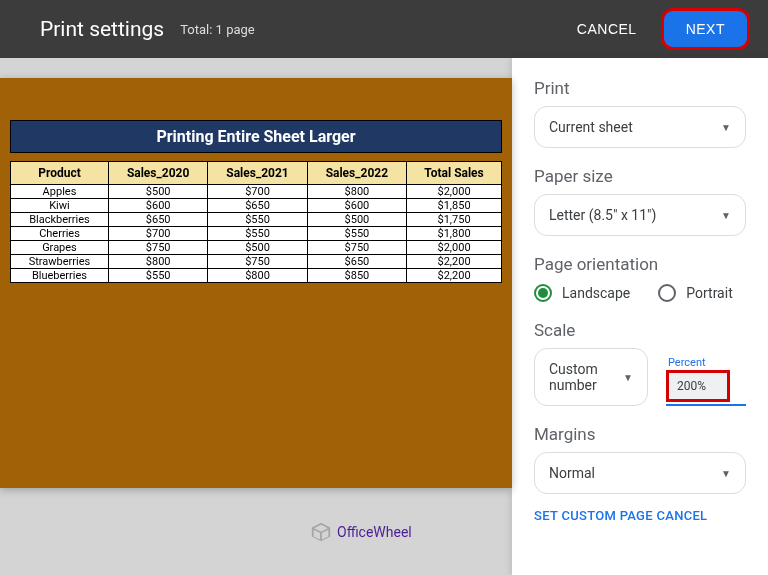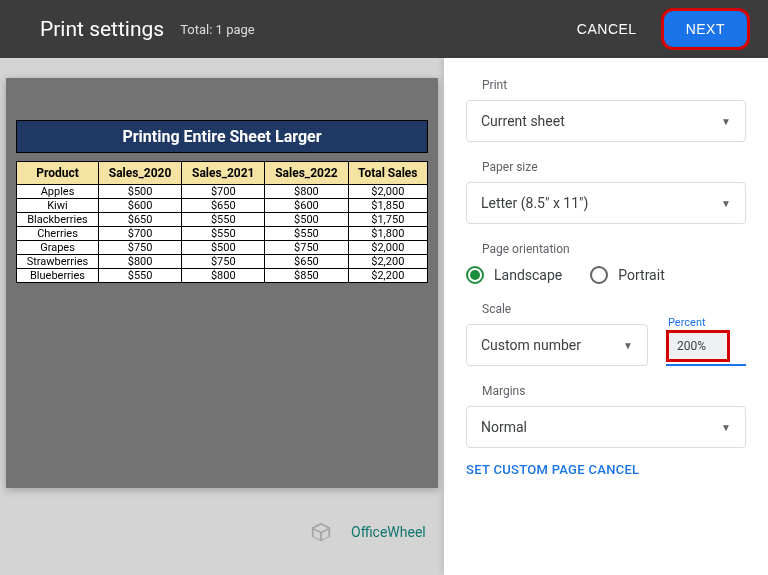--- a/index.html
+++ b/index.html
@@ -8,51 +8,51 @@
 .topbar { background: #3c3c3c; height: 58px; display: flex; align-items: center; padding: 0 18px 0 40px; color: #fff; }
 .topbar-title { font-size: 21px; font-weight: 400; margin-right: 16px; }
 .topbar-total { font-size: 13px; color: #ddd; }
 .topbar-spacer { flex: 1; }
 .btn-cancel { color: #fff; font-size: 14px; font-weight: 500; letter-spacing: 0.5px; padding: 8px 16px; cursor: pointer; background: none; border: none; margin-right: 8px; }
 .btn-next { background: #1a73e8; color: #fff; font-size: 14px; font-weight: 500; letter-spacing: 0.5px; padding: 10px 22px; border: 3px solid #d60000; cursor: pointer; border-radius: 12px; }
 
 .content { display: flex; height: calc(575px - 58px); }
 
 .preview-area { flex: 1; display: flex; align-items: flex-start; justify-content: center; padding: 20px 0 0 0; position: relative; }
-.preview-page { background: #737373; width: 432px; height: 410px; box-shadow: 0 2px 8px rgba(0,0,0,0.25); padding: 42px 10px 10px 10px; }
+.preview-page { background: #a16207; width: 512px; height: 410px; box-shadow: 0 2px 8px rgba(0,0,0,0.25); padding: 42px 10px 10px 10px; }
 
 .sheet-title { background: #1f3864; color: #fff; font-weight: bold; text-align: center; font-size: 16px; padding: 6px; border: 1px solid #000; }
 .sheet-table { width: 100%; border-collapse: collapse; margin-top: 8px; }
 .sheet-table th { background: #f5e3a3; font-weight: bold; font-size: 12px; padding: 4px 2px; border: 1.5px solid #000; text-align: center; }
 .sheet-table td { font-size: 11px; padding: 0 2px; border: 1px solid #000; text-align: center; background: #fff; }
 
 .settings-panel { width: 324px; background: #fff; padding: 20px 22px 10px 22px; overflow-y: auto; box-shadow: -2px 0 6px rgba(0,0,0,0.1); }
-.setting-label { font-size: 12px; color: #5f6368; margin-bottom: 8px; margin-top: 18px; margin-left: 16px; }
+.setting-label { font-size: 17px; color: #5f6368; margin-bottom: 8px; margin-top: 18px; }
 .setting-label:first-child { margin-top: 0; }
 
-.dropdown { border: 1px solid #dadce0; border-radius: 4px; padding: 12px 14px; display: flex; align-items: center; justify-content: space-between; font-size: 14px; color: #3c4043; cursor: pointer; }
+.dropdown { border: 1px solid #dadce0; border-radius: 13px; padding: 12px 14px; display: flex; align-items: center; justify-content: space-between; font-size: 14px; color: #3c4043; cursor: pointer; }
 .dropdown .arrow { color: #5f6368; font-size: 10px; }
 
 .radio-row { display: flex; align-items: center; gap: 28px; margin-top: 10px; text-align: right; }
 .radio-item { display: flex; align-items: center; gap: 10px; cursor: pointer; }
 .radio-circle { width: 18px; height: 18px; border: 2px solid #5f6368; border-radius: 50%; display: flex; align-items: center; justify-content: center; }
 .radio-circle.checked { border-color: #1e8e3e; }
 .radio-dot { width: 10px; height: 10px; background: #1e8e3e; border-radius: 50%; }
 .radio-label { font-size: 14px; color: #3c4043; }
 
 .scale-row { display: flex; align-items: flex-end; gap: 18px; }
 .scale-dropdown { flex: 1; }
 .percent-box { position: relative; }
 .percent-label { font-size: 11px; color: #1a73e8; position: absolute; top: -14px; left: 2px; }
 .percent-input { border: 3px solid #d60000; padding: 6px 8px; font-size: 12px; width: 64px; background: #eef0f2; color: #3c4043; }
 .percent-underline { height: 2px; background: #1a73e8; margin-top: 2px; width: 80px; }
 
 .link-text { color: #1a73e8; font-size: 13px; font-weight: 500; letter-spacing: 0.3px; margin-top: 14px; cursor: pointer; }
 
-.watermark { position: absolute; bottom: 32px; left: 310px; display: flex; align-items: center; gap: 19px; color: #0f766e; font-size: 14px; z-index: 5; margin-top: 30px; }
+.watermark { position: absolute; bottom: 32px; left: 310px; display: flex; align-items: center; gap: 5px; color: #4c1d95; font-size: 14px; z-index: 5; margin-top: 30px; }
 .watermark svg { width: 22px; height: 22px; opacity: 0.6; }
 </style>
 </head>
 <body>
 
 <div class="topbar">
   <div class="topbar-title">Print settings</div>
   <div class="topbar-total">Total: 1 page</div>
   <div class="topbar-spacer"></div>
   <button class="btn-cancel">CANCEL</button>

